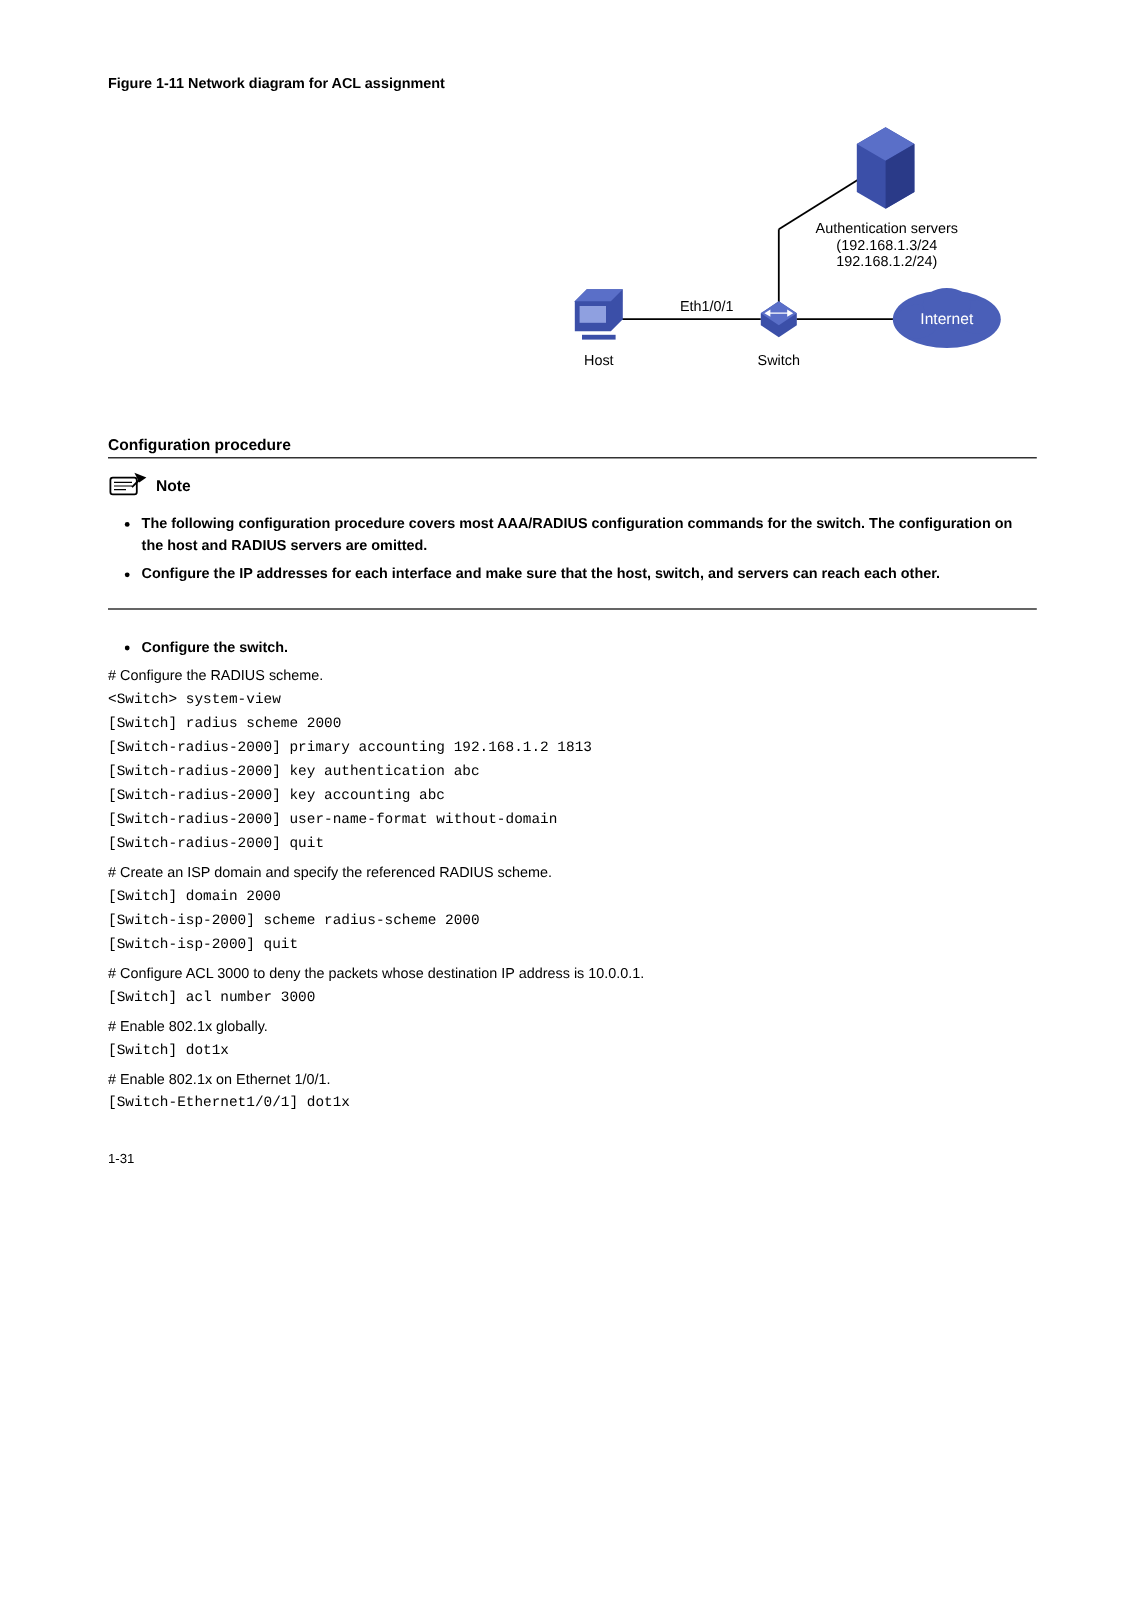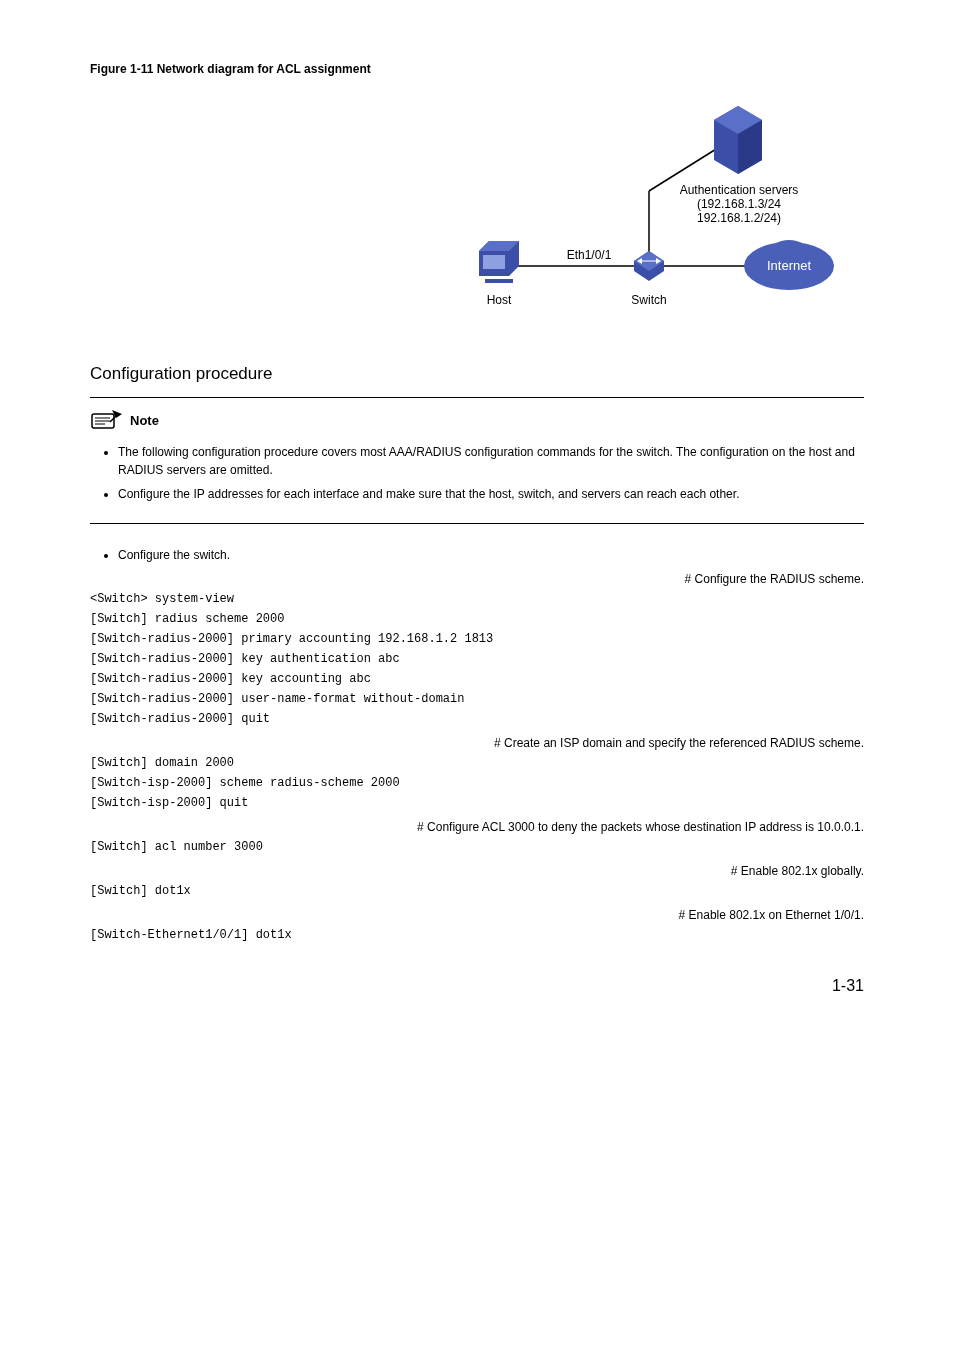--- a/index.html
+++ b/index.html
@@ -15,24 +15,23 @@
     margin-bottom: 8px;
   }
   .diagram-wrap {
     text-align: right;
     margin-bottom: 30px;
   }
   .diagram-wrap svg {
     margin-left: 20px;
   }
   .section-title {
-    font-weight: normal;
+    font-weight: bold;
     margin-top: 24px;
-    margin-bottom: 10px;
-    font-size: 17px;
+    font-size: 13px;
   }
   .note-box {
     border-top: 1px solid #000;
     border-bottom: 1px solid #000;
     padding: 10px 0 14px 0;
     margin-bottom: 22px;
   }
   .note-header {
     display: flex;
     align-items: center;
@@ -43,42 +42,42 @@
     font-weight: bold;
     font-size: 13px;
   }
   ul {
     margin: 0;
     padding-left: 28px;
   }
   ul li {
     margin-bottom: 6px;
     list-style-type: disc;
+    font-weight: bold;
   }
   .spaced-list li {
     margin-bottom: 6px;
   }
   .desc {
     margin-top: 2px;
-    text-align: right;
   }
   .cmd-block {
     margin-top: 6px;
     margin-bottom: 6px;
   }
   .prompt-line {
     font-family: "Courier New", monospace;
     font-size: 12px;
     white-space: pre-wrap;
     margin: 2px 0;
   }
   .page-number {
-    text-align: right;
+    text-align: left;
     margin-top: 30px;
-    font-size: 16px;
+    font-size: 11px;
   }
 </style>
 </head>
 <body>
 
 <div class="figure-title">Figure 1-11 Network diagram for ACL assignment</div>
 
 <div class="diagram-wrap">
   <svg width="400" height="240" viewBox="0 0 400 240">
     <line x1="185" y1="105" x2="185" y2="170" stroke="#000" stroke-width="1.5"></line>

